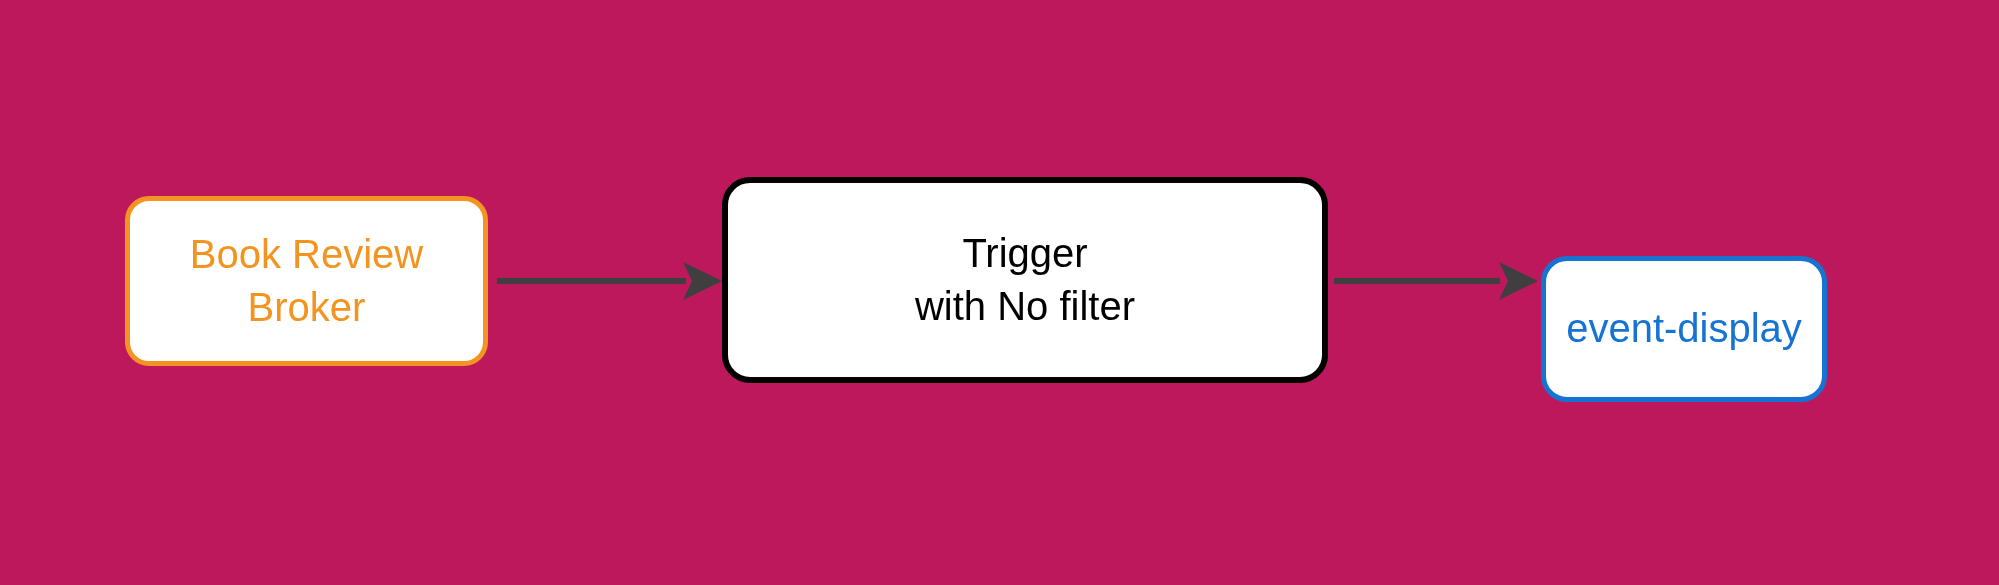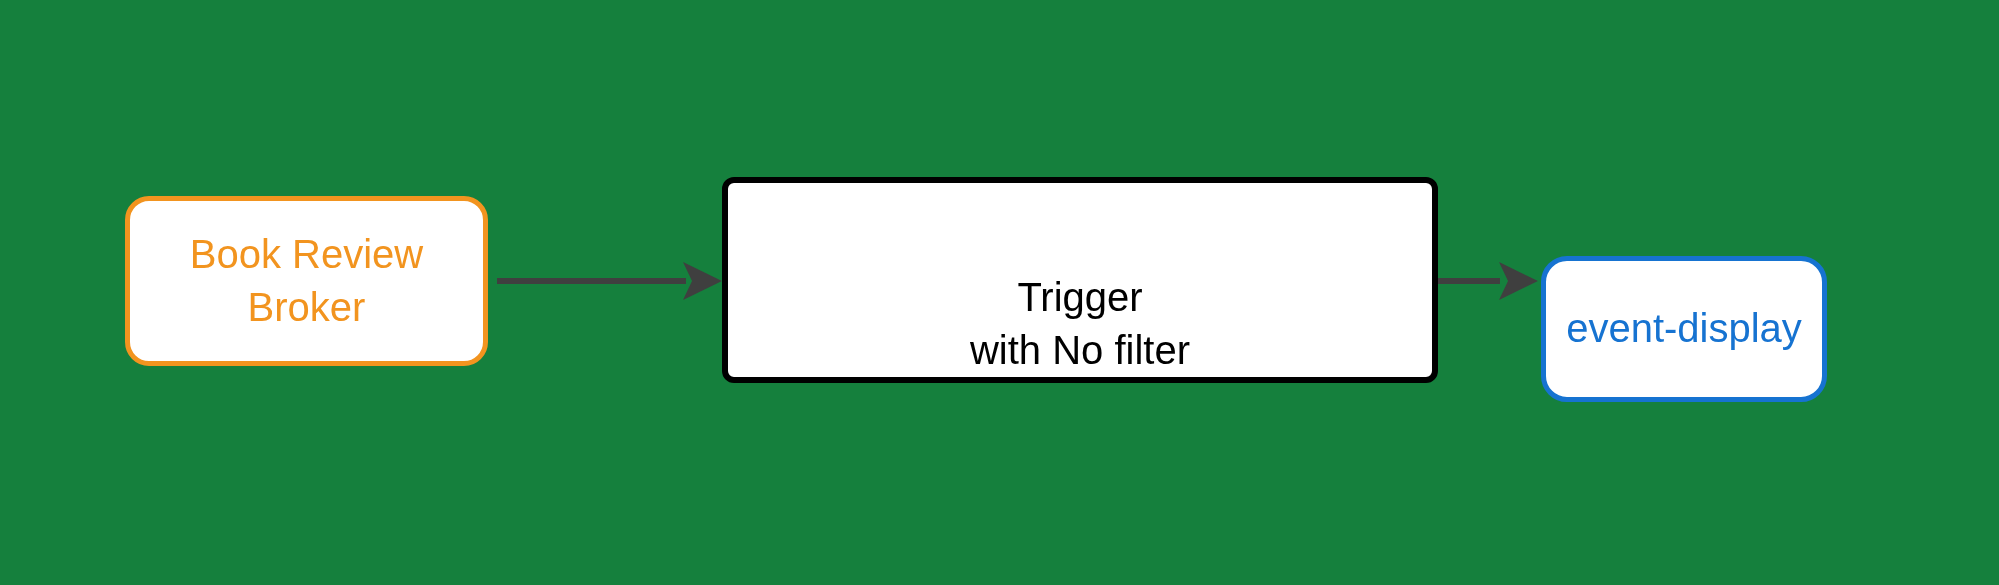--- a/index.html
+++ b/index.html
@@ -8,21 +8,21 @@
   }
   body {
     font-family: "Liberation Sans", sans-serif;
     background: #ffffff;
   }
   .canvas {
     position: relative;
     width: 1999px;
     height: 585px;
     overflow: hidden;
-    background: #15803d;
+    background: #be185d;
   }
   .edges-layer {
     position: absolute;
     left: 0;
     top: 0;
     width: 1999px;
     height: 585px;
     pointer-events: none;
   }
   .node {
@@ -45,25 +45,24 @@
     left: 125px;
     top: 196px;
     width: 363px;
     height: 170px;
     border-width: 5px;
     border-radius: 24px;
   }
   .node-trigger {
     left: 722px;
     top: 177px;
-    width: 716px;
+    width: 606px;
     height: 206px;
     border-width: 6px;
-    border-radius: 12px;
-    align-items: flex-end;
+    border-radius: 28px;
   }
   .node-event-display {
     left: 1541px;
     top: 208px;
     width: 286px;
     height: 146px;
     border-width: 5px;
     border-radius: 26px;
   }
 </style>

